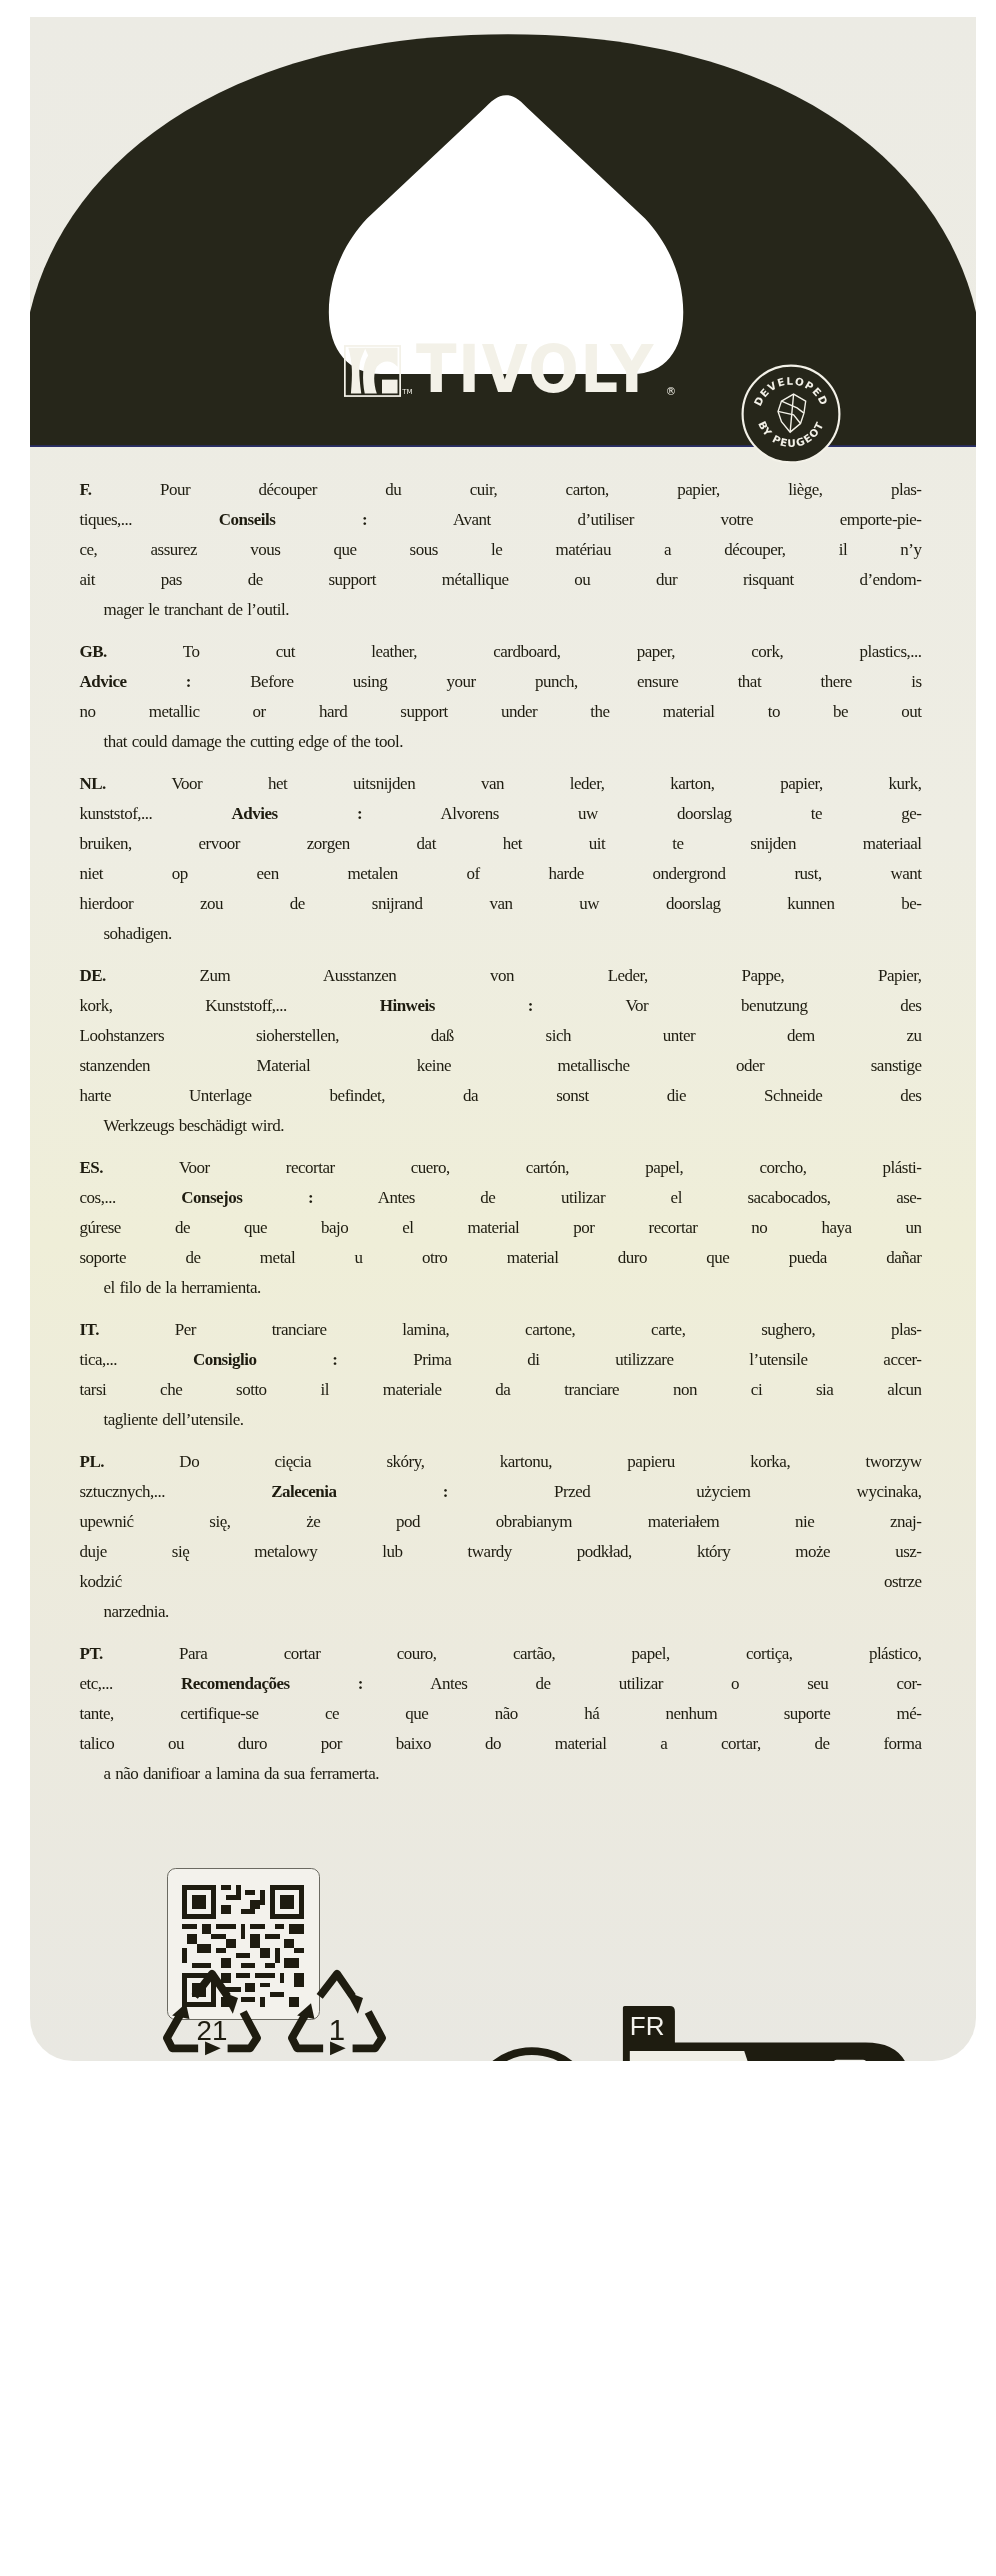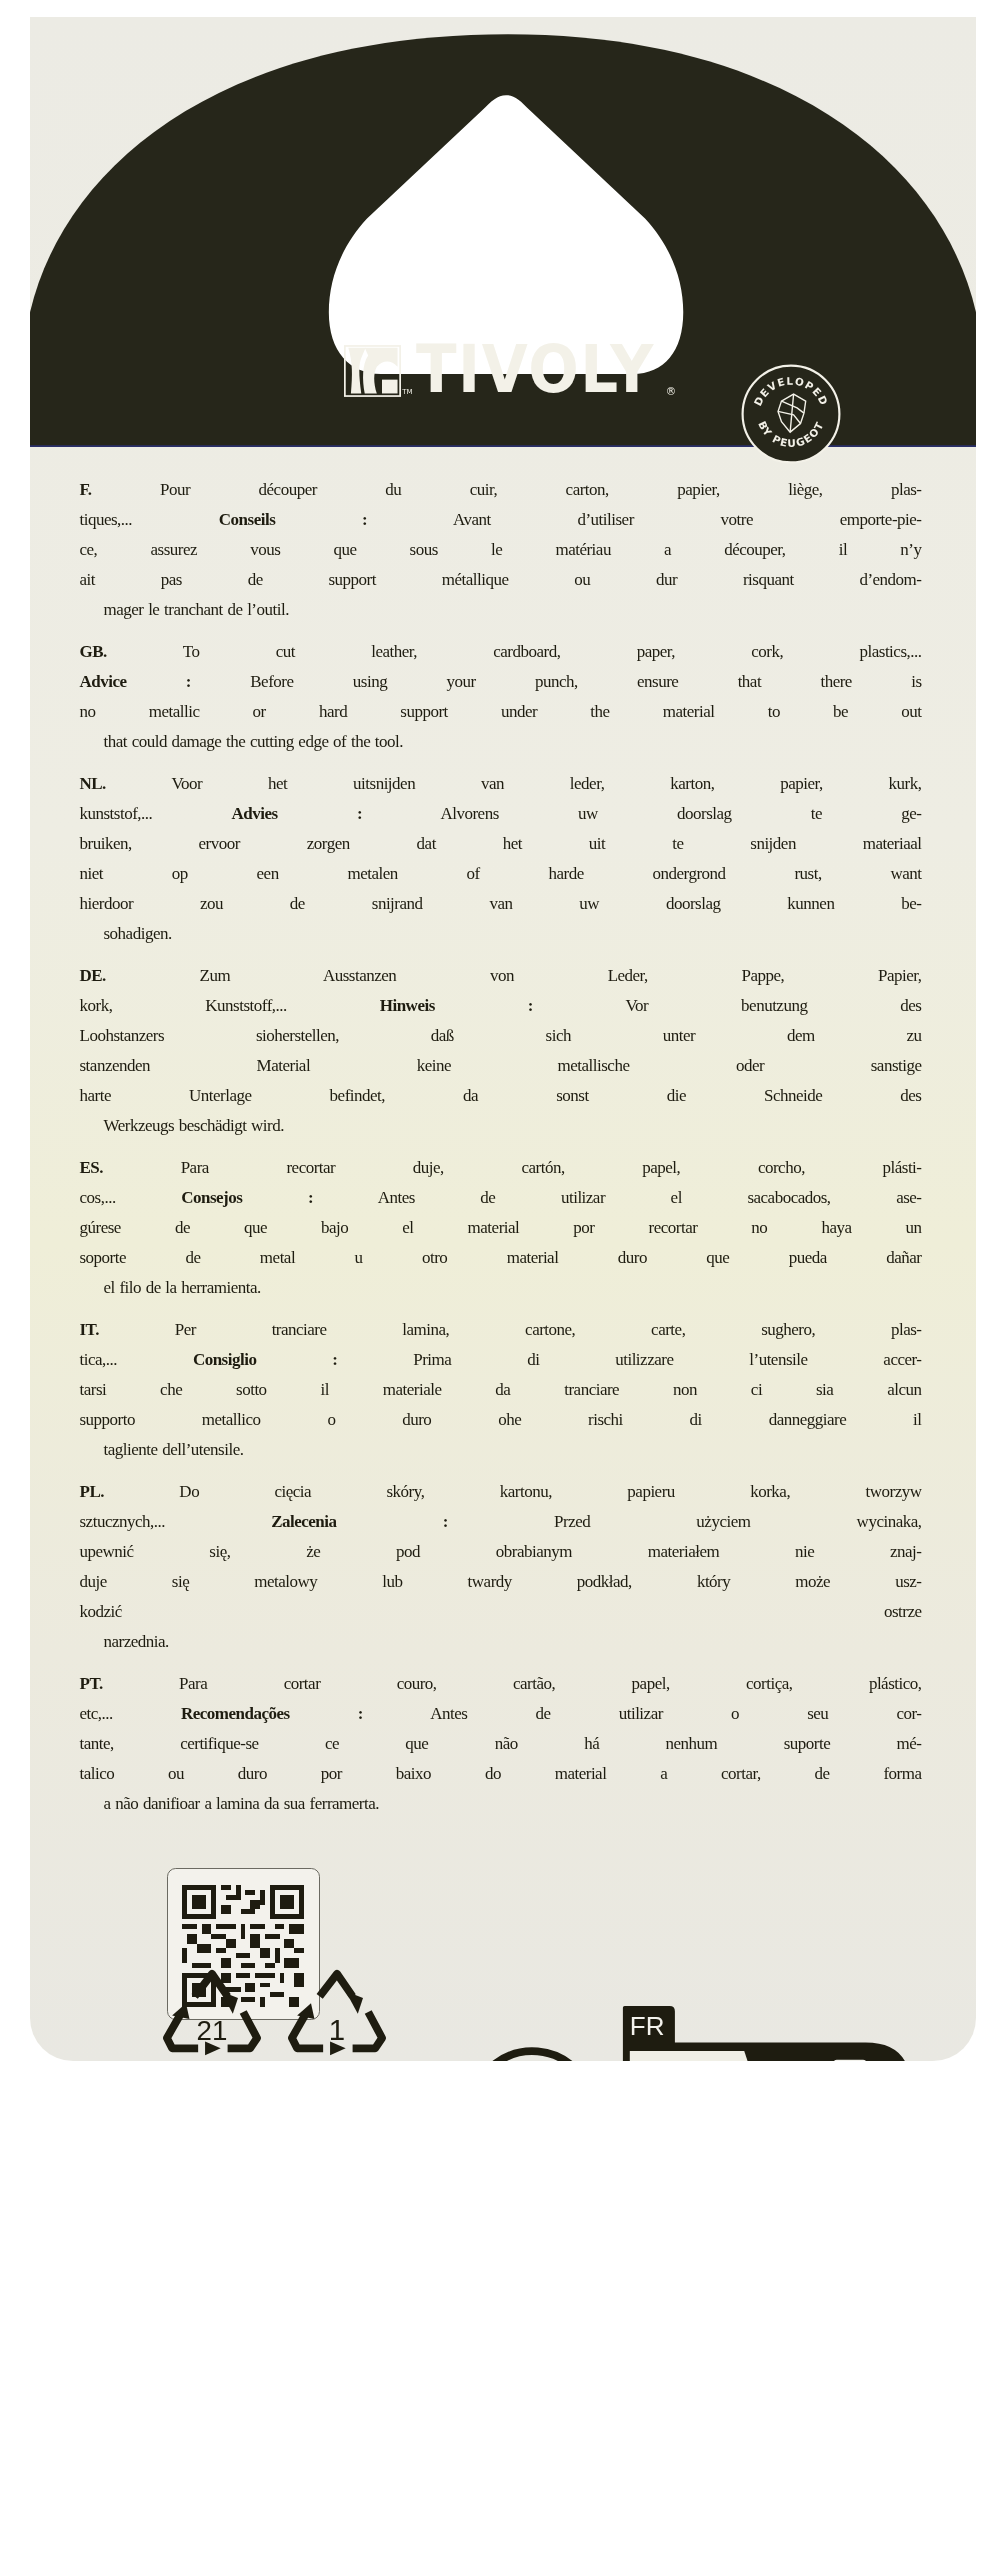--- a/index.html
+++ b/index.html
@@ -180,31 +180,30 @@
       </div>
       <div class="para">
         <span class="line"><span class="lang">DE.</span> <span>Zum Ausstanzen von Leder, Pappe, Papier,</span></span>
         <span class="line"><span>kork, Kunststoff,... </span><span class="kw">Hinweis :</span><span> Vor benutzung des</span></span>
         <span class="line"><span>Loohstanzers sioherstellen, daß sich unter dem zu</span></span>
         <span class="line"><span>stanzenden Material keine metallische oder sanstige</span></span>
         <span class="line"><span>harte Unterlage befindet, da sonst die Schneide des</span></span>
         <span class="line last"><span>Werkzeugs beschädigt wird.</span></span>
       </div>
       <div class="para">
-        <span class="line"><span class="lang">ES.</span> <span>Para recortar duje, cartón, papel, corcho, plásti-</span></span>
+        <span class="line"><span class="lang">ES.</span> <span>Voor recortar cuero, cartón, papel, corcho, plásti-</span></span>
         <span class="line"><span>cos,... </span><span class="kw">Consejos :</span><span> Antes de utilizar el sacabocados, ase-</span></span>
         <span class="line"><span>gúrese de que bajo el material por recortar no haya un</span></span>
         <span class="line"><span>soporte de metal u otro material duro que pueda dañar</span></span>
         <span class="line last"><span>el filo de la herramienta.</span></span>
       </div>
       <div class="para">
         <span class="line"><span class="lang">IT.</span> <span>Per tranciare lamina, cartone, carte, sughero, plas-</span></span>
         <span class="line"><span>tica,... </span><span class="kw">Consiglio :</span><span> Prima di utilizzare l’utensile accer-</span></span>
         <span class="line"><span>tarsi che sotto il materiale da tranciare non ci sia alcun</span></span>
-        <span class="line"><span>supporto metallico o duro ohe rischi di danneggiare il</span></span>
         <span class="line last"><span>tagliente dell’utensile.</span></span>
       </div>
       <div class="para">
         <span class="line"><span class="lang">PL.</span> <span>Do cięcia skóry, kartonu, papieru korka, tworzyw</span></span>
         <span class="line"><span>sztucznych,... </span><span class="kw">Zalecenia :</span><span> Przed użyciem wycinaka,</span></span>
         <span class="line"><span>upewnić się, że pod obrabianym materiałem nie znaj-</span></span>
         <span class="line"><span>duje się metalowy lub twardy podkład, który może usz-</span></span>
         <span class="line"><span>kodzić ostrze</span></span>
         <span class="line last"><span>narzednia.</span></span>
       </div>

